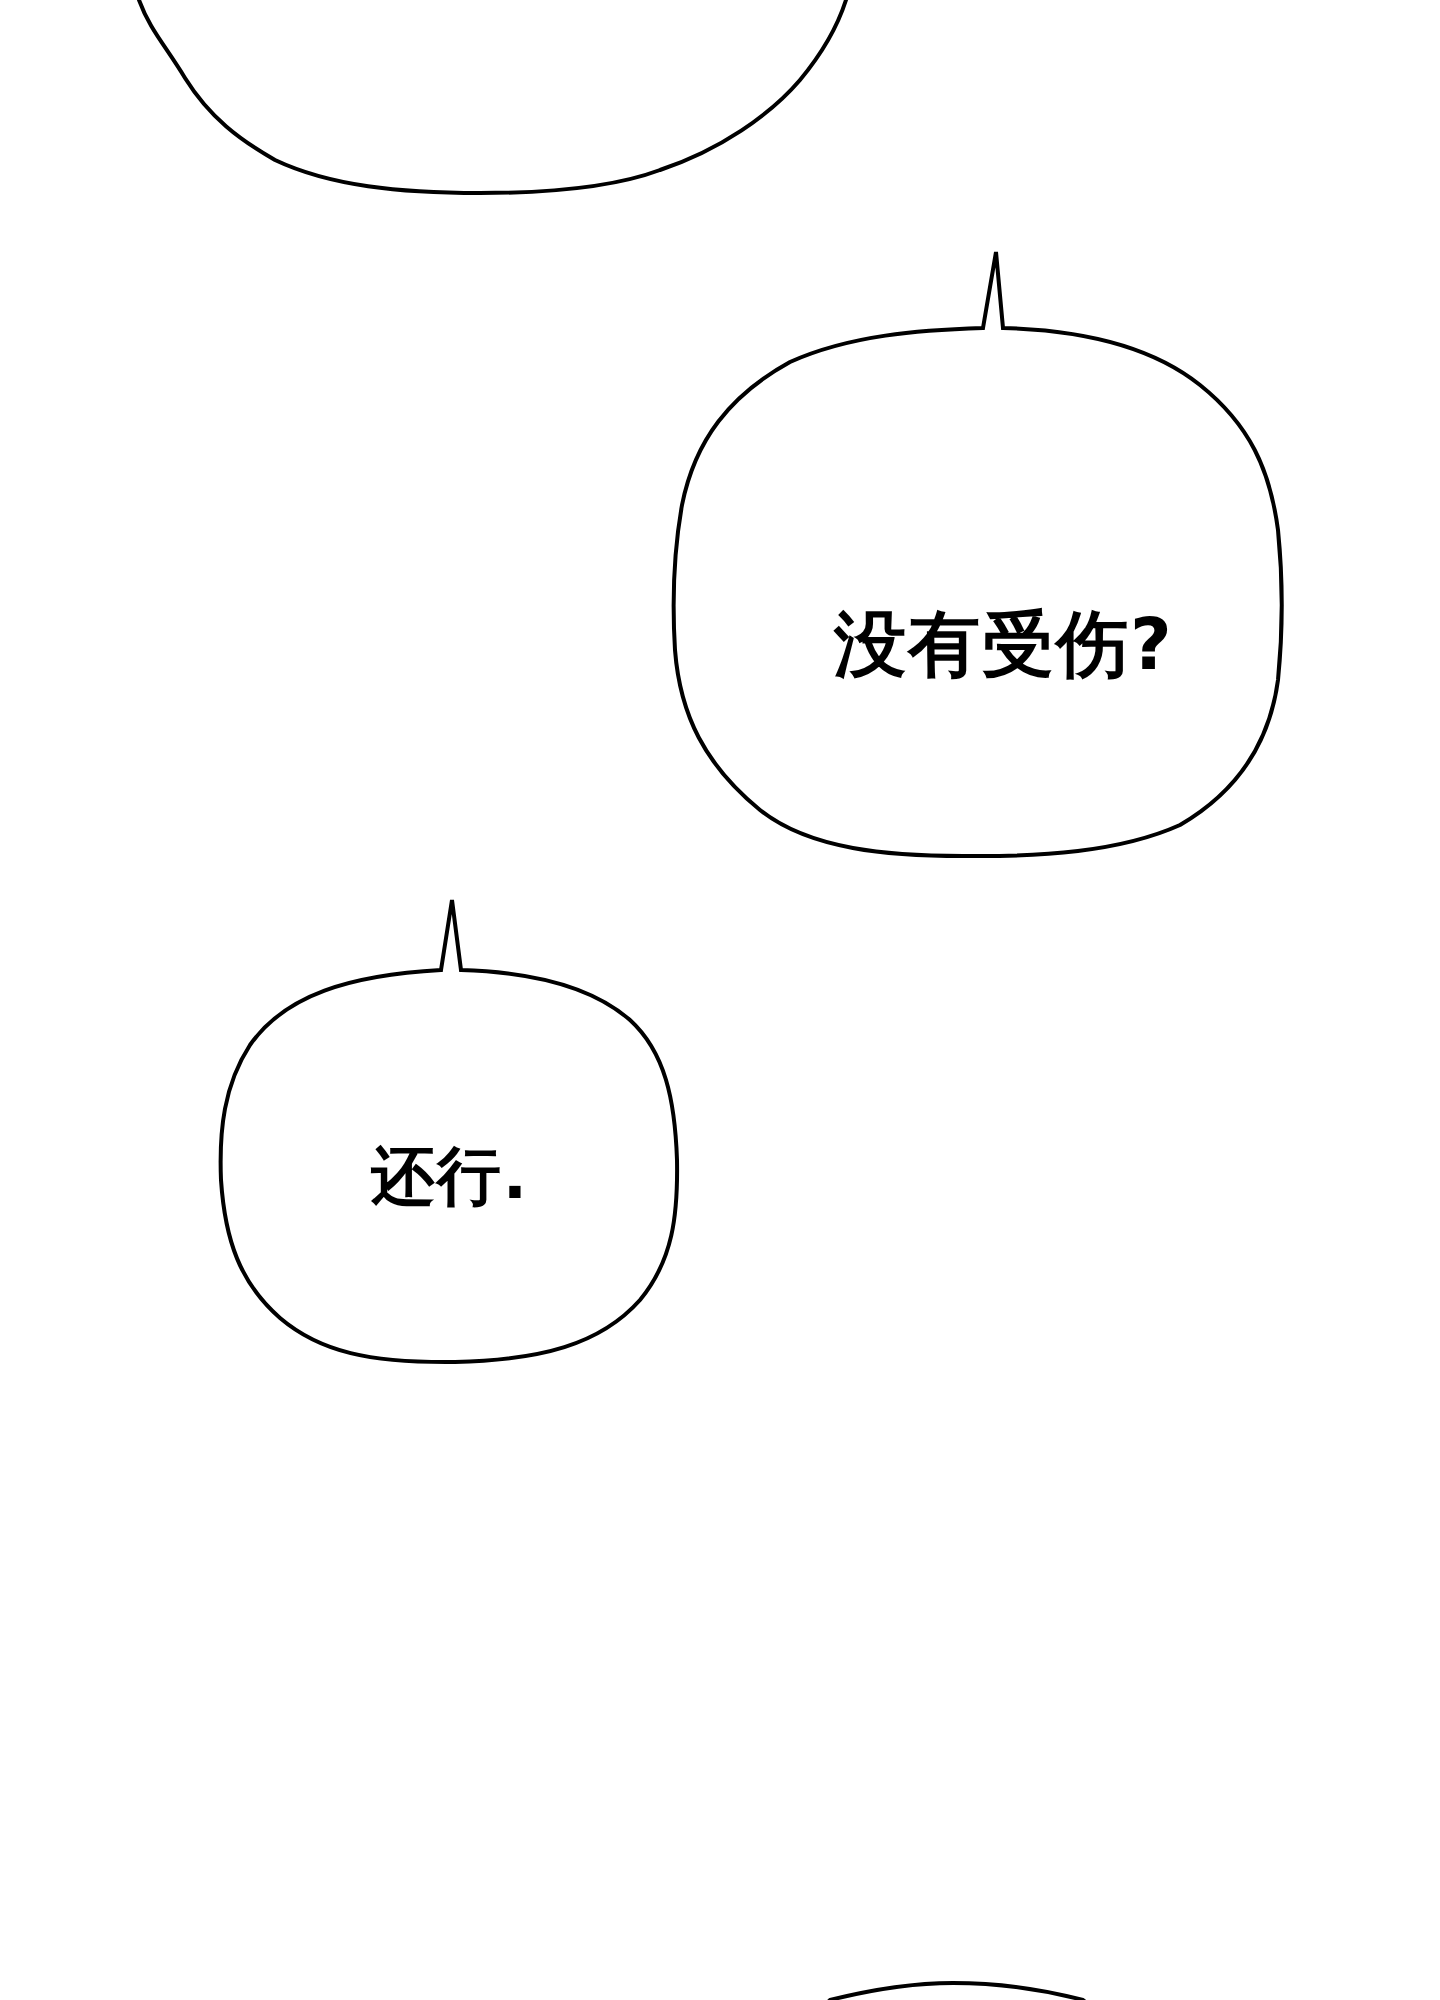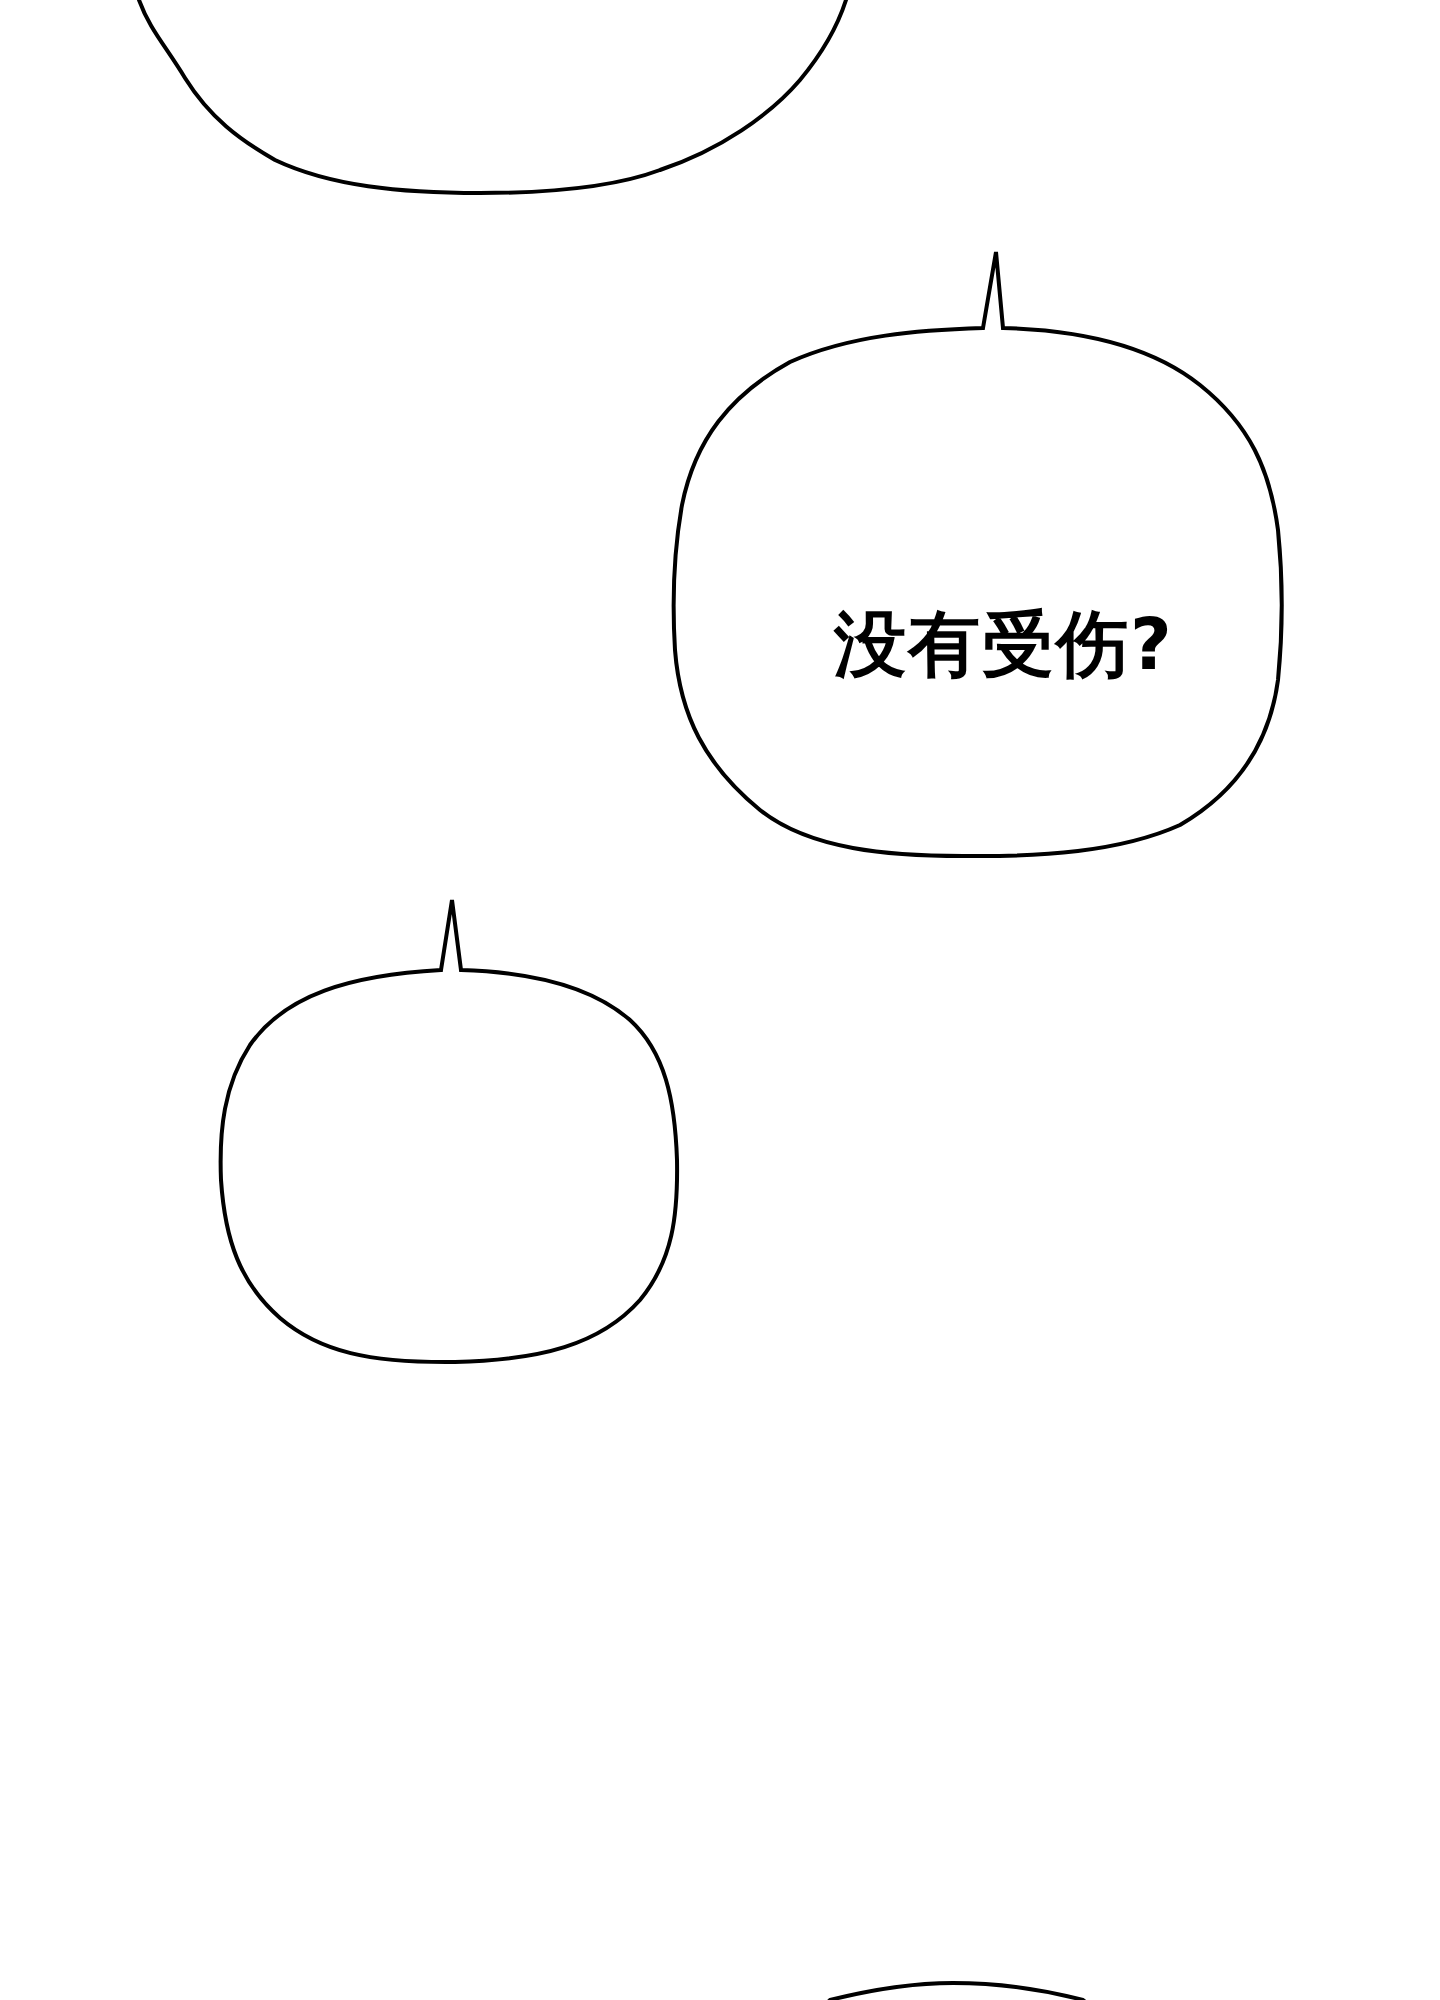--- a/index.html
+++ b/index.html
@@ -98,13 +98,14 @@
          C 285 995, 350 975, 441 970 Z"></path>
 
     <path class="bubble-path" d="M 820 2010
          L 830 2000
          C 870 1990, 910 1983, 953 1983
          C 1000 1983, 1045 1990, 1083 2000
          L 1095 2010 Z"></path>
   </svg>
 
   <div id="text-2" class="bubble-text">没有受伤?</div>
+  <div id="text-3" class="bubble-text">还行.</div>
 </div>
 
 </body></html>

